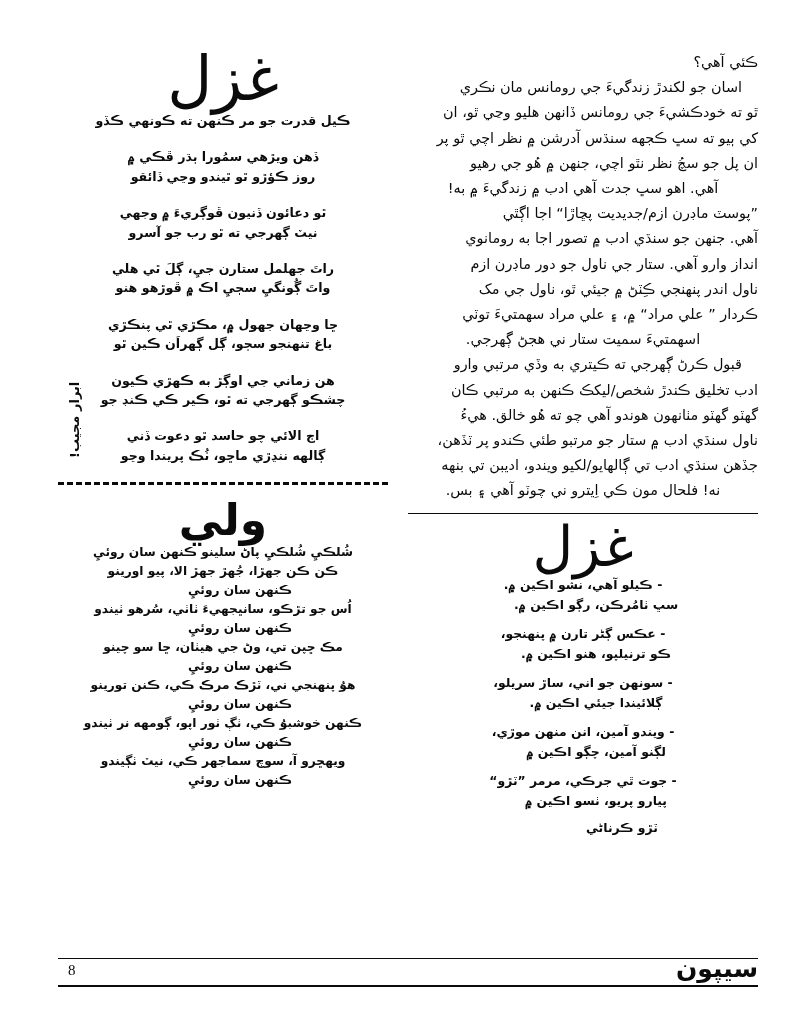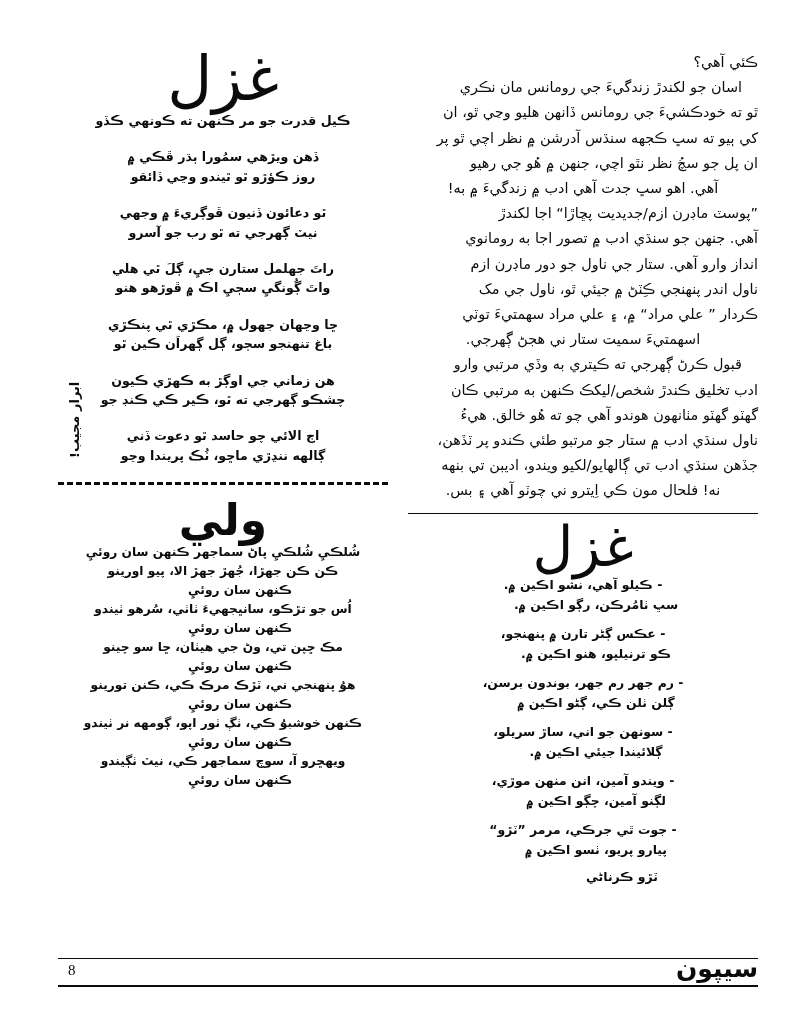--- a/index.html
+++ b/index.html
@@ -193,21 +193,21 @@
 
     <div class="col col-right">
 
       <div class="prose">
         <p class="firstline">ڪئي آهي؟</p>
         <p class="indent">اسان جو لکندڙ زندگيءَ جي رومانس مان نڪري</p>
         <p>ٿو ته خودڪشيءَ جي رومانس ڏانهن هليو وڃي ٿو، ان</p>
         <p>کي ٻيو ته سڀ ڪجهه سنڌس آدرشن ۾ نظر اچي ٿو پر</p>
         <p>ان پل جو سچُ نظر نٿو اچي، جنهن ۾ هُو جي رهيو</p>
         <p class="center-last">آهي. اهو سڀ جدت آهي ادب ۾ زندگيءَ ۾ به!</p>
-        <p>”پوسٽ ماڊرن ازم/جديديت پڇاڙا“ اجا لکندڙ</p>
+        <p>”پوسٽ ماڊرن ازم/جديديت پڇاڙا“ اجا اڳٿي</p>
         <p>آهي. جنهن جو سنڌي ادب ۾ تصور اجا به رومانوي</p>
         <p>انداز وارو آهي. ستار جي ناول جو دور ماڊرن ازم</p>
         <p>ناول اندر پنهنجي ڪِٽڻ ۾ جيئي ٿو، ناول جي مک</p>
         <p>ڪردار ” علي مراد“ ۾، ۽ علي مراد سهمتيءَ توٽي</p>
         <p class="center-last">اسهمتيءَ سميت ستار ني هجڻ ڳهرجي.</p>
         <p class="indent">قبول ڪرڻ ڳهرجي ته ڪيتري به وڏي مرتبي وارو</p>
         <p>ادب تخليق ڪندڙ شخص/ليکڪ ڪنهن به مرتبي ڪان</p>
         <p>گهٽو گهٽو مٺانهون هوندو آهي چو ته هُو خالق. هيءُ</p>
         <p>ناول سنڌي ادب ۾ ستار جو مرتبو طئي ڪندو پر ٽڏهن،</p>
         <p>جڏهن سنڌي ادب تي ڳالهايو/لکيو ويندو، اديبن تي بنهه</p>
@@ -221,24 +221,20 @@
       <div class="verses ghazal-r">
         <div class="couplet">
           <div class="line l1">- ڪيلو آهي، نشو اڪين ۾.</div>
           <div class="line l2">سڀ ٺامُرڪن، رڳو اڪين ۾.</div>
         </div>
         <div class="couplet">
           <div class="line l1">- عڪس ڳڻر تارن ۾ پنهنجو،</div>
           <div class="line l2">ڪو ترنيلپو، هنو اڪين ۾.</div>
         </div>
         <div class="couplet">
-          <div class="line l1">- رم جهر رم جهر، بوندون برسن،</div>
-          <div class="line l2">ڳلن ٺلن ڪي، ڳڻو اڪين ۾</div>
-        </div>
-        <div class="couplet">
           <div class="line l1">- سونهن جو اني، ساڙ سريلو،</div>
           <div class="line l2">ڳلائيندا جيئي اڪين ۾.</div>
         </div>
         <div class="couplet">
           <div class="line l1">- ويندو آمين، انن منهن موڙي،</div>
           <div class="line l2">لڳنو آمين، چڳو اڪين ۾</div>
         </div>
         <div class="couplet">
           <div class="line l1">- جوت ٿي جرڪي، مرمر ”ٽڙو“</div>
           <div class="line l2">پيارو پريو، ٺسو اڪين ۾</div>
@@ -282,21 +278,21 @@
           <div class="line">ڳالهه ننڍڙي ماڇو، ٺُڪ پريندا وڃو</div>
         </div>
       </div>
 
       <div class="dashed-rule"></div>
 
       <div class="masthead bold">ولي</div>
 
       <div class="verses wali">
         <div class="grp">
-          <div class="vline">شُلڪيِ شُلڪيِ پاڻ سماجهر ڪنهن سان روئيِ</div>
+          <div class="vline">شُلڪيِ شُلڪيِ پاڻ سلينو ڪنهن سان روئيِ</div>
           <div class="vline">ڪن ڪن جهڙا، جُهڙ جهڙ الا، پيو اورينو</div>
           <div class="refrain">ڪنهن سان روئيِ</div>
         </div>
         <div class="grp">
           <div class="vline">اُس جو تڙڪو، سانڀجهيءَ ٺاٺي، سُرهو ٺيندو</div>
           <div class="refrain">ڪنهن سان روئيِ</div>
         </div>
         <div class="grp">
           <div class="vline">مڪ ڇپن تي، وڻ جي هيٺان، ڇا سو چينو</div>
           <div class="refrain">ڪنهن سان روئيِ</div>

